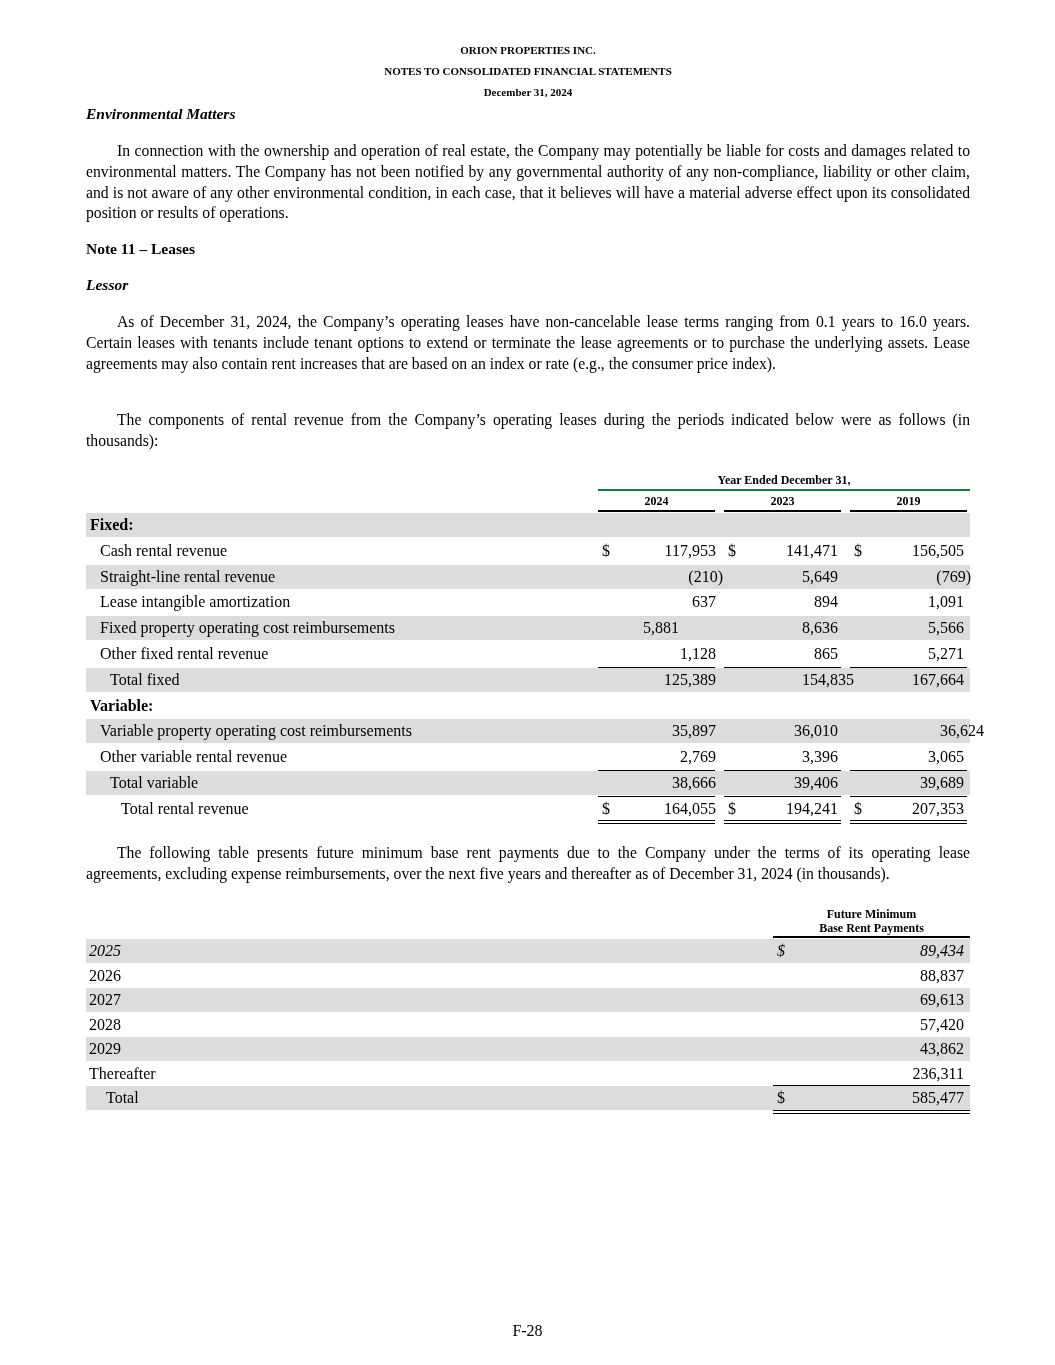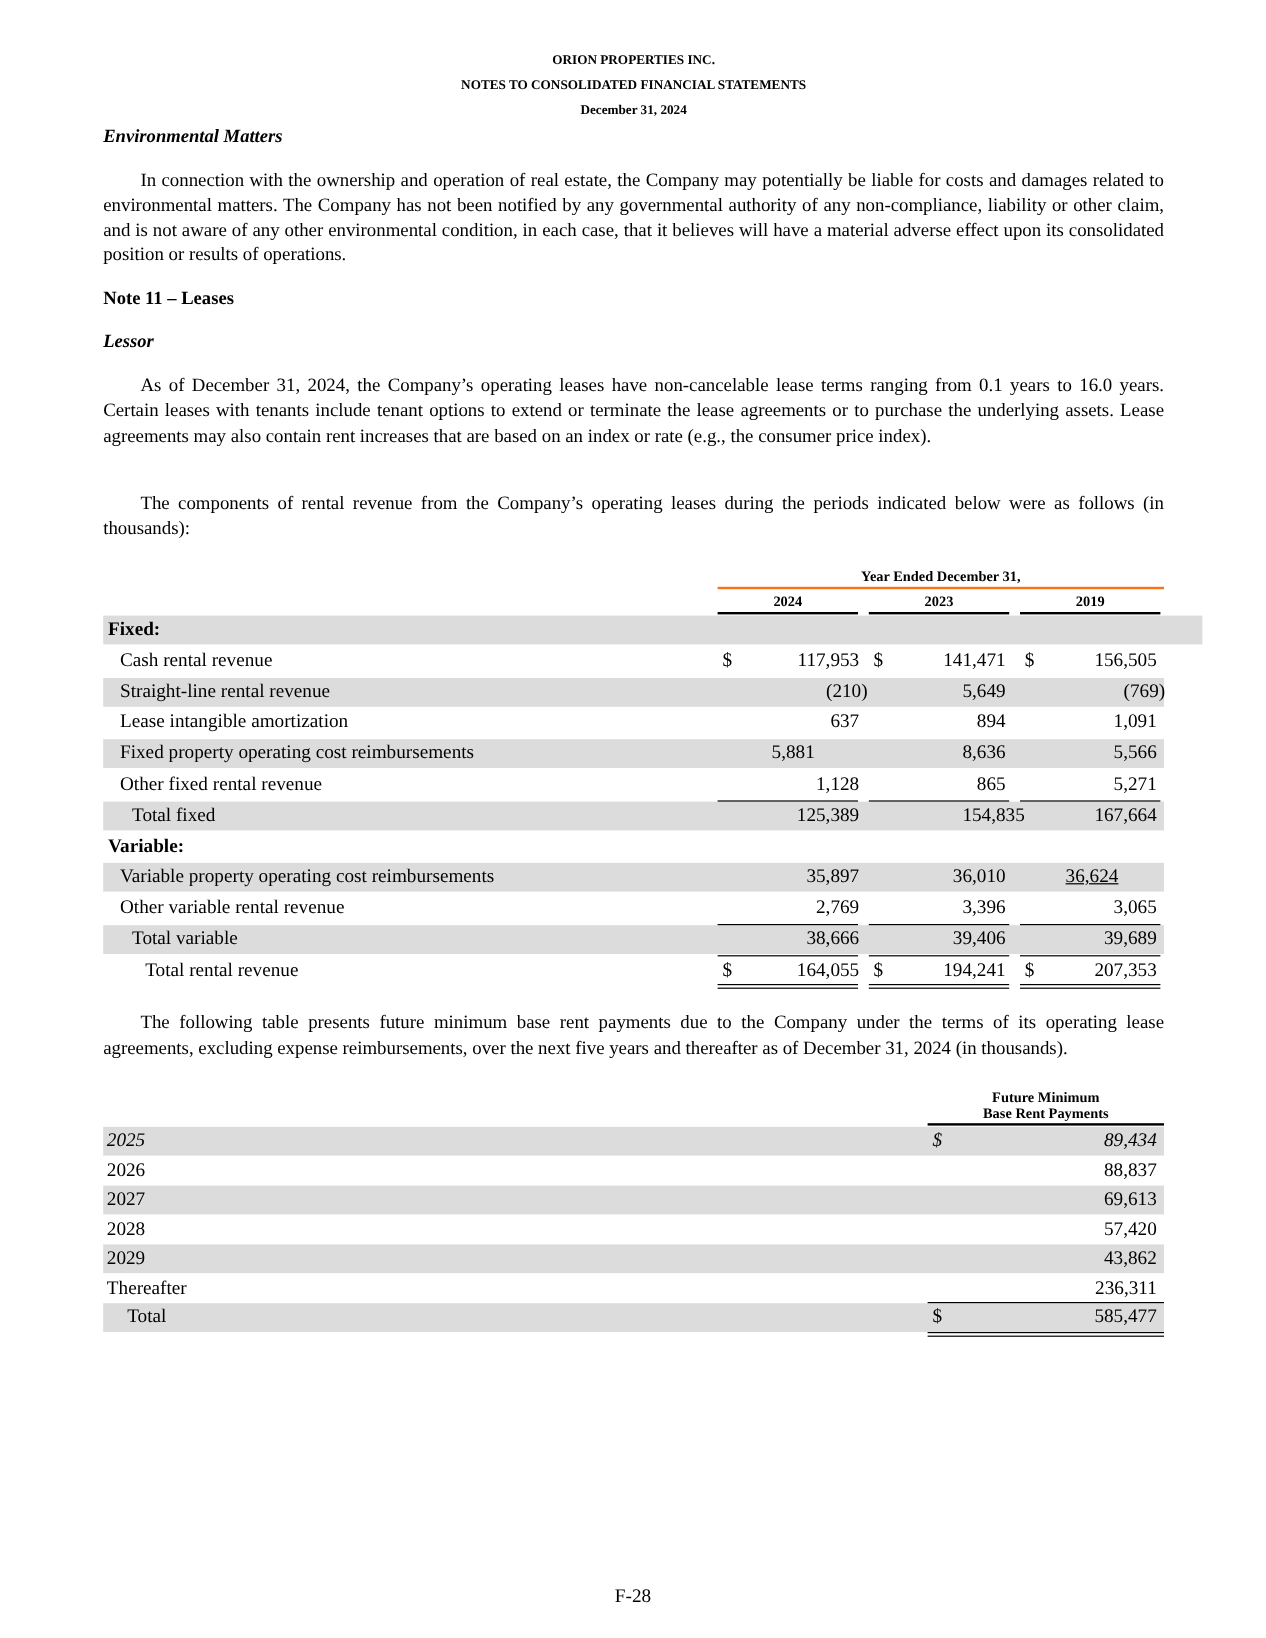--- a/index.html
+++ b/index.html
@@ -16,21 +16,21 @@
   .subhead-i { position: absolute; font-weight: bold; font-style: italic; font-size: 15.5px; }
   .subhead-b { position: absolute; font-weight: bold; font-size: 15.5px; }
   .para {
     position: absolute; width: 884px; text-align: justify; text-align-last: left;
     font-size: 15.7px; line-height: 20.8px; text-indent: 31px; margin: 0;
   }
   .gray { background: #dcdcdc; }
   
   .t1 { position: absolute; left: 86px; top: 472px; width: 884px; }
   .t1 .ye { position: absolute; left: 512px; top: 0; width: 372px; text-align: center;
-    font-weight: bold; font-size: 12px; line-height: 16px; border-bottom: 2px solid #f97316; padding-bottom: 1px; }
+    font-weight: bold; font-size: 12px; line-height: 16px; border-bottom: 2px solid #15803d; padding-bottom: 1px; }
   .t1 .yh { position: absolute; top: 21px; width: 117px; text-align: center; font-weight: bold;
     font-size: 12px; line-height: 16px; border-bottom: 2px solid #000; padding-bottom: 1px; }
   .row { position: absolute; left: 0; width: 884px; height: 24px; }
   .row .lbl { position: absolute; top: 2px; font-size: 16px; line-height: 20px; white-space: nowrap; }
   .row .dol { position: absolute; top: 2px; font-size: 16px; line-height: 20px; }
   .row .val { position: absolute; top: 2px; font-size: 16px; line-height: 20px; text-align: right; width: 110px; }
   .uline { position: absolute; height: 0; border-top: 1.5px solid #000; }
   .dline { position: absolute; height: 2px; border-top: 1.5px solid #000; border-bottom: 1.5px solid #000; }
   
   .t2 { position: absolute; left: 86px; top: 907px; width: 884px; }
@@ -55,21 +55,21 @@
   <p class="para" style="top:410px;">The components of rental revenue from the Company’s operating leases during the periods indicated below were as follows (in thousands):</p>
   <p class="para" style="top:843px;">The following table presents future minimum base rent payments due to the Company under the terms of its operating lease agreements, excluding expense reimbursements, over the next five years and thereafter as of December 31, 2024 (in thousands).</p>
 </div>
 
 <div class="t1">
   <div class="ye">Year Ended December 31,</div>
   <div class="yh" style="left:512px;">2024</div>
   <div class="yh" style="left:638px;">2023</div>
   <div class="yh" style="left:764px;">2019</div>
   <div id="t1rows">
-      <div class="row gray" style="top: 41px; padding-left: 32px;">
+      <div class="row gray" style="top: 41px;">
         <span class="lbl" style="left: 4px; font-weight: bold;">Fixed:</span>
         <span class="val" style="left: 520px;"></span>
         <span class="val" style="left: 642px;"></span>
         <span class="val" style="left: 768px;"></span>
       </div>
       <div class="row" style="top: 66.8px;">
         <span class="lbl" style="left: 14px;">Cash rental revenue</span>
         <span class="dol" style="left: 516px;">$</span>
         <span class="val" style="left: 520px;">117,953</span>
         <span class="dol" style="left: 642px;">$</span>
@@ -110,21 +110,21 @@
       <div class="row" style="top: 221.6px;">
         <span class="lbl" style="left: 4px; font-weight: bold;">Variable:</span>
         <span class="val" style="left: 520px;"></span>
         <span class="val" style="left: 642px;"></span>
         <span class="val" style="left: 768px;"></span>
       </div>
       <div class="row gray" style="top: 247.4px;">
         <span class="lbl" style="left: 14px;">Variable property operating cost reimbursements</span>
         <span class="val" style="left: 520px;">35,897</span>
         <span class="val" style="left: 642px;">36,010</span>
-        <span class="val" style="left: 736px; text-decoration: underline;">36,624</span>
+        <span class="val" style="left: 788px;">36,624</span>
       </div>
       <div class="row" style="top: 273.2px;">
         <span class="lbl" style="left: 14px;">Other variable rental revenue</span>
         <span class="val" style="left: 520px;">2,769</span>
         <span class="val" style="left: 642px;">3,396</span>
         <span class="val" style="left: 768px;">3,065</span>
       </div>
       <div class="row gray" style="top: 299px;">
         <span class="lbl" style="left: 24px;">Total variable</span>
         <span class="val" style="left: 520px;">38,666</span>

